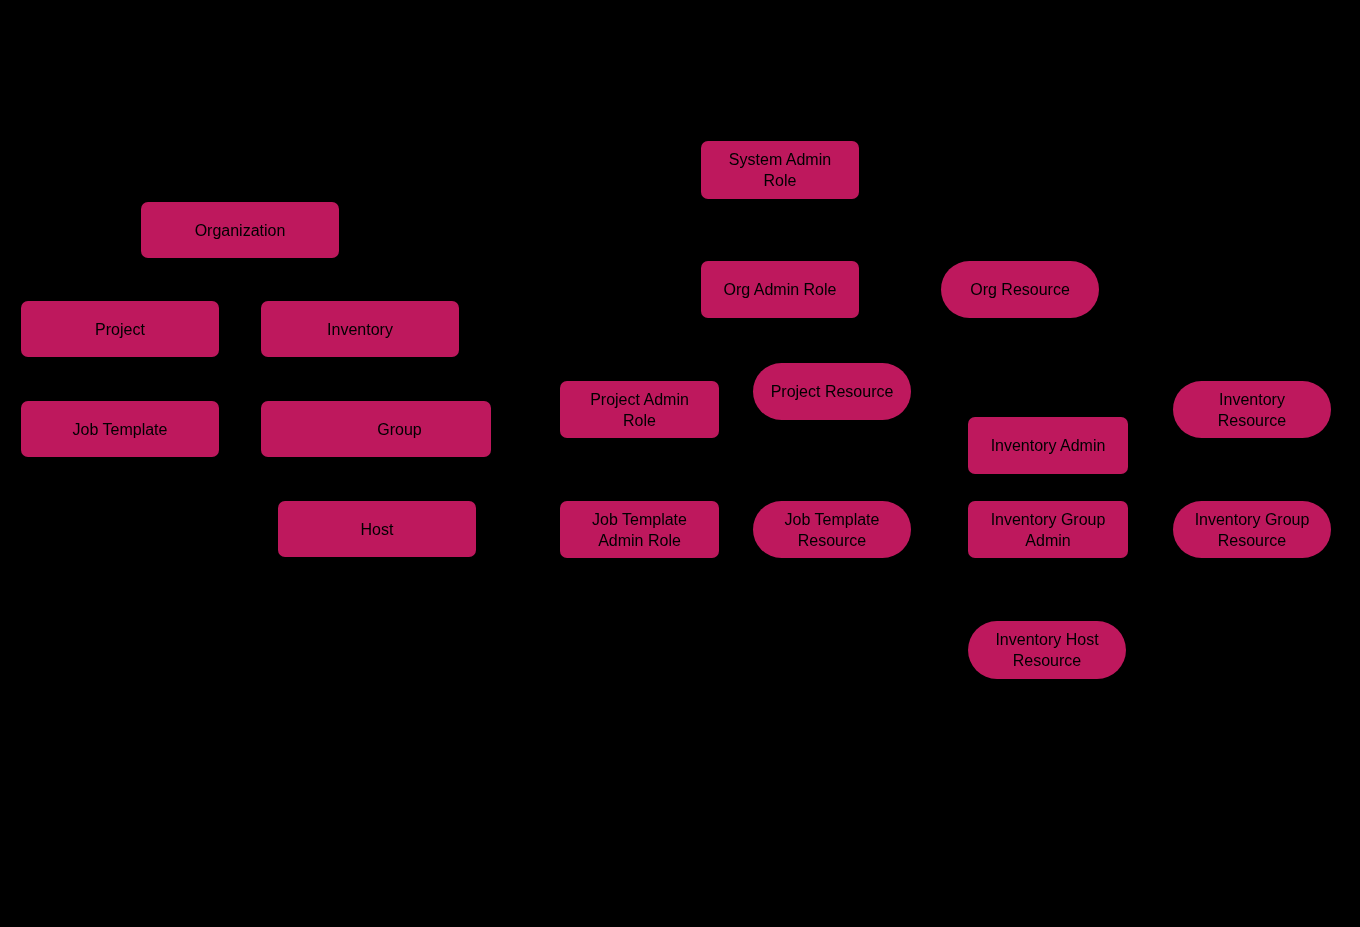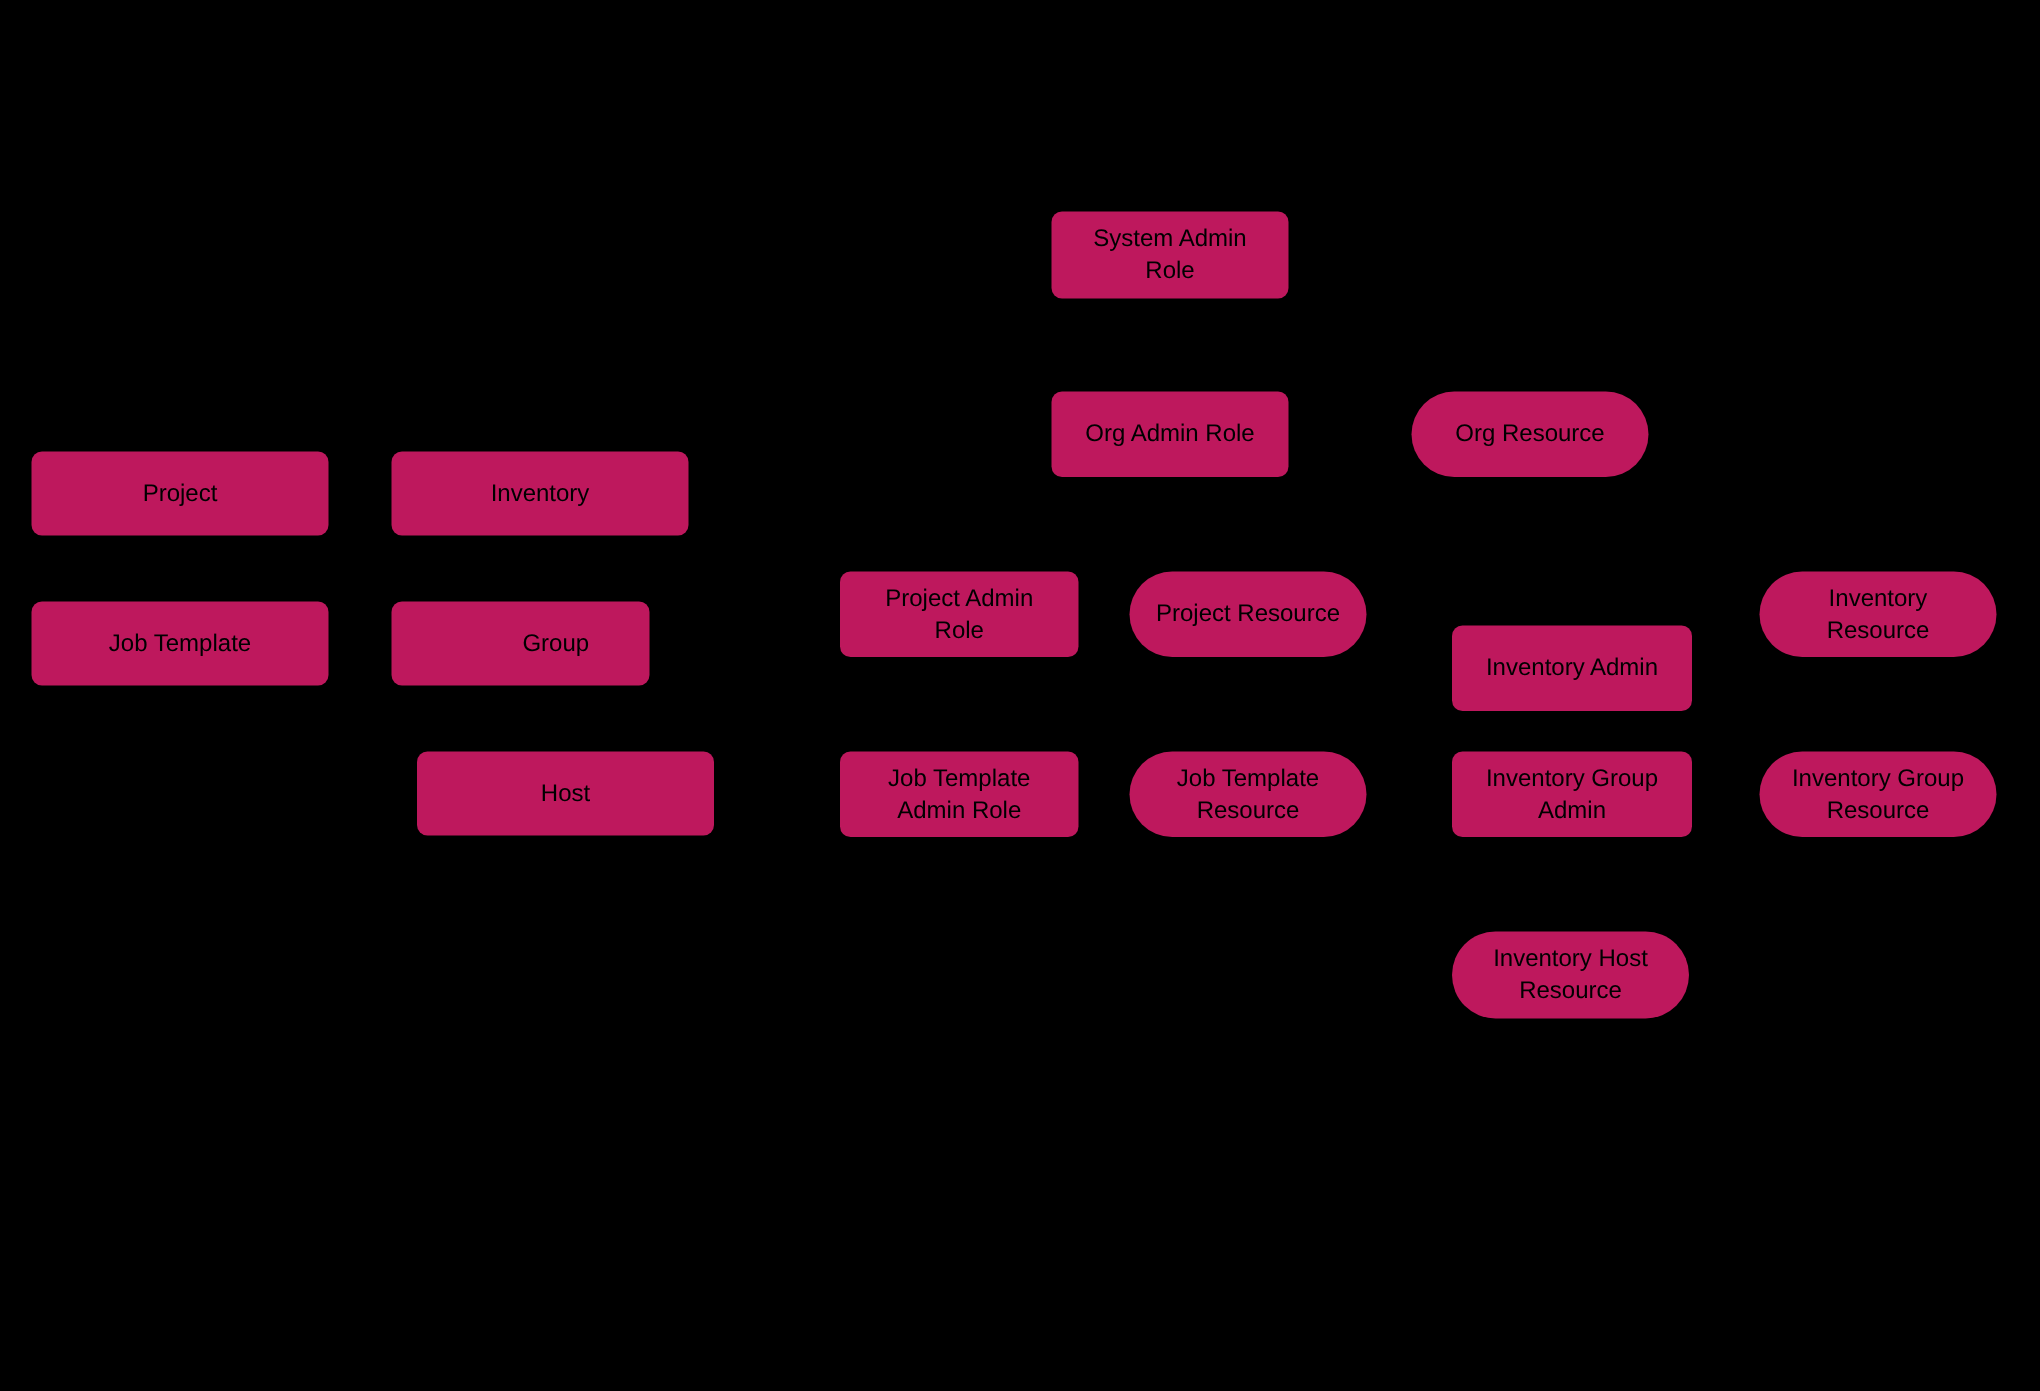--- a/index.html
+++ b/index.html
@@ -31,34 +31,35 @@
   }
   .node.stadium {
     border-radius: 29px;
   }
 </style>
 </head>
 <body>
 
 <div id="canvas">
 
+  <div class="node" style="left:141px; top:202px; width:198px; height:56px;">Organization</div>
   <div class="node" style="left:21px; top:301px; width:198px; height:56px;">Project</div>
   <div class="node" style="left:261px; top:301px; width:198px; height:56px;">Inventory</div>
   <div class="node" style="left:21px; top:401px; width:198px; height:56px;">Job Template</div>
-  <div class="node" style="left:261px; top:401px; width:172px; height:56px;padding-left:47px;">Group</div>
+  <div class="node" style="left:261px; top:401px; width:230px; height:56px;padding-left:47px;">Group</div>
   <div class="node" style="left:261px; top:501px; width:198px; height:56px;margin-left:17px;">Host</div>
 
   <div class="node" style="left:701px; top:141px; width:158px; height:58px;">System Admin
 Role</div>
   <div class="node" style="left:701px; top:261px; width:158px; height:57px;">Org Admin Role</div>
   <div class="node stadium" style="left:941px; top:261px; width:158px; height:57px;">Org Resource</div>
 
   <div class="node" style="left:560px; top:381px; width:159px; height:57px;">Project Admin
 Role</div>
-  <div class="node stadium" style="left:753px; top:381px; width:158px; height:57px;">Project Resource</div>
+  <div class="node stadium" style="left:753px; top:363px; width:158px; height:57px;">Project Resource</div>
   <div class="node" style="left:968px; top:381px; width:160px; height:57px;margin-top:36px;">Inventory Admin</div>
   <div class="node stadium" style="left:1173px; top:381px; width:158px; height:57px;">Inventory
 Resource</div>
 
   <div class="node" style="left:560px; top:501px; width:159px; height:57px;">Job Template
 Admin Role</div>
   <div class="node stadium" style="left:753px; top:501px; width:158px; height:57px;">Job Template
 Resource</div>
   <div class="node" style="left:968px; top:501px; width:160px; height:57px;">Inventory Group
 Admin</div>

